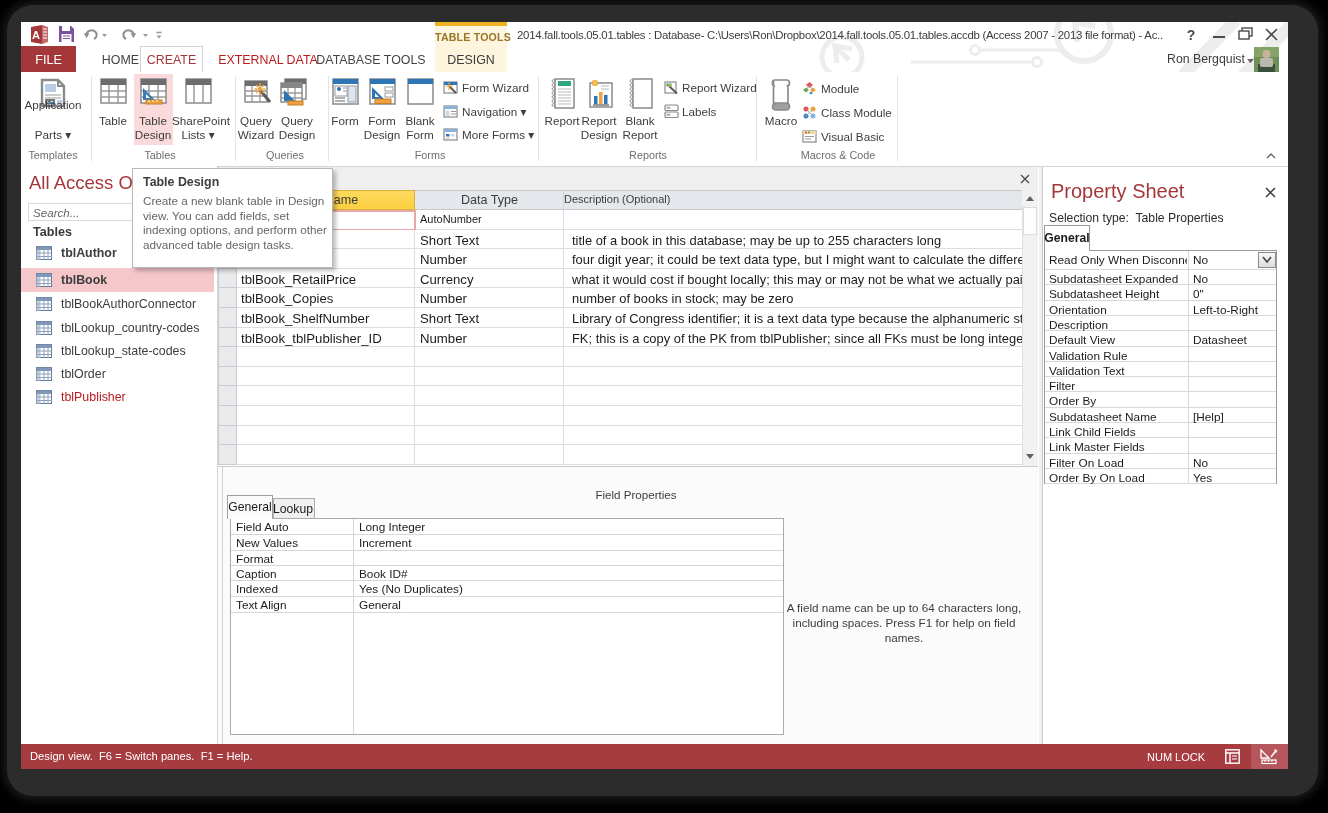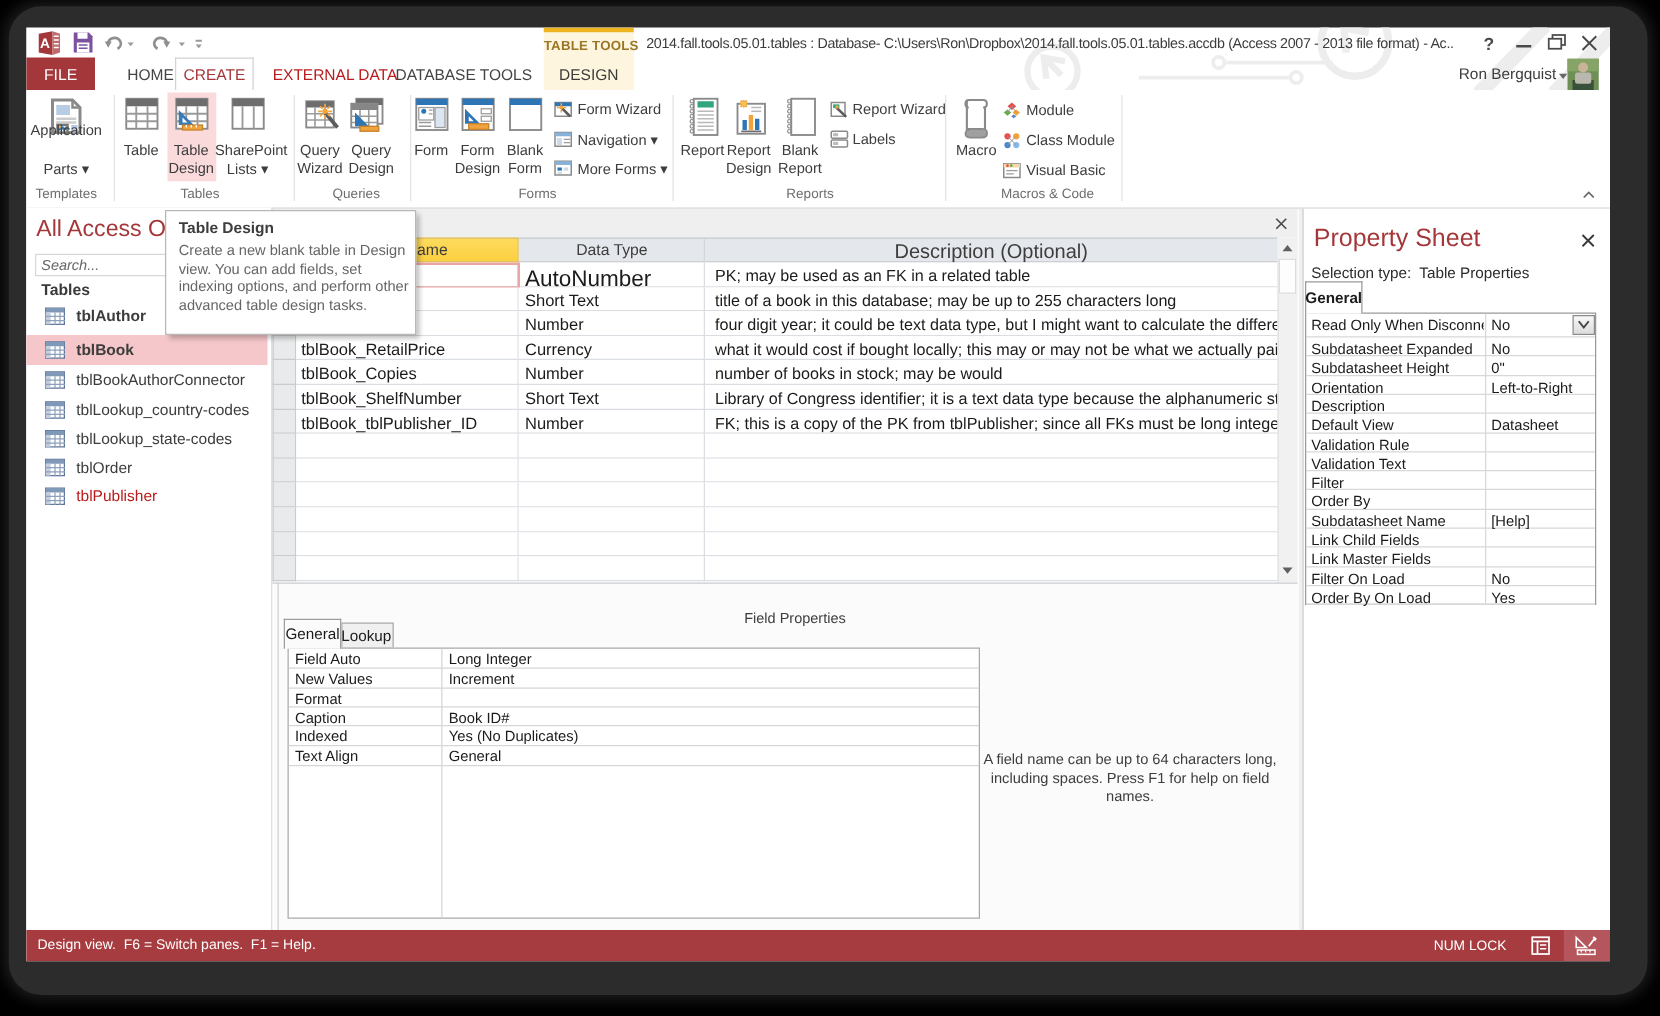--- a/index.html
+++ b/index.html
@@ -356,28 +356,27 @@
       <rect x="0.5" y="4" width="4" height="9.5" fill="#c3cfe0"></rect>
       <path d="M8 4 V14 M12 4 V14 M0 7 H16 M0 10.5 H16" stroke="#8fa0ba" stroke-width="1"></path>
     </svg>
     <div class="t" style="left:40px;top:368px;font-size:12.4px;font-weight:normal;color:#b91c1c">tblPublisher</div>
     <div style="left:197px;top:168px;width:19px;height:20px;background:#e9eaec;border:1px solid #c9cbcf;border-top:1px solid #9da0a5"></div>
     <div style="left:216px;top:168px;width:178px;height:20px;background:linear-gradient(#fedb5e,#fbcf40);border:1px solid #d9b13b"></div>
     <div class="t" style="left:216px;top:171px;width:178px;text-align:center;font-size:12.6px;color:#3d3d3d">Field Name</div>
     <div style="left:394px;top:168px;width:149px;height:20px;background:#e4e7eb;border-top:1px solid #c6c9cd;border-bottom:1px solid #c6c9cd;border-right:1px solid #d2d5d9"></div>
     <div class="t" style="left:394px;top:171px;width:149px;text-align:center;font-size:12.6px;color:#3d3d3d">Data Type</div>
     <div style="left:543px;top:168px;width:458px;height:20px;background:#e4e7eb;border-top:1px solid #c6c9cd;border-bottom:1px solid #c6c9cd"></div>
-    <div class="t" style="left:543px;top:171px;width:458px;text-align:center;font-size:16px;color:#3d3d3d">Description (Optional)</div>
+    <div class="t" style="left:543px;top:171px;width:458px;font-size:11px;color:#3d3d3d">Description (Optional)</div>
     <div style="left:197px;top:188px;width:19px;height:20px;background:#e9eaec;border:1px solid #c9cbcf;border-top:none"></div>
     <div style="left:216px;top:188px;width:178px;height:20px;background:#fff;border-bottom:1px solid #dadde1;border-right:1px solid #dadde1"></div>
     <div style="left:394px;top:188px;width:149px;height:20px;background:#fff;border-bottom:1px solid #dadde1;border-right:1px solid #dadde1"></div>
     <div style="left:543px;top:188px;width:458px;height:20px;background:#fff;border-bottom:1px solid #dadde1;overflow:hidden"></div>
     <div style="left:216px;top:188px;width:179px;height:21px;border:2px solid #e8a7a4"></div>
-    <div class="t" style="left:399px;top:191px;font-size:18px;color:#1b1b1b">AutoNumber</div>
-    <div class="t" style="left:551px;top:191px;width:450px;overflow:hidden;font-size:12.9px;color:#1b1b1b">PK; may be used as an FK in a related table</div>
+    <div class="t" style="left:399px;top:191px;font-size:11px;color:#1b1b1b">AutoNumber</div>
     <div style="left:197px;top:208px;width:19px;height:19px;background:#e9eaec;border:1px solid #c9cbcf;border-top:none"></div>
     <div style="left:216px;top:208px;width:178px;height:19px;background:#fff;border-bottom:1px solid #dadde1;border-right:1px solid #dadde1"></div>
     <div style="left:394px;top:208px;width:149px;height:19px;background:#fff;border-bottom:1px solid #dadde1;border-right:1px solid #dadde1"></div>
     <div style="left:543px;top:208px;width:458px;height:19px;background:#fff;border-bottom:1px solid #dadde1;overflow:hidden"></div>
     <div class="t" style="left:399px;top:211px;font-size:13.2px;color:#1b1b1b">Short Text</div>
     <div class="t" style="left:551px;top:211px;width:450px;overflow:hidden;font-size:12.9px;color:#1b1b1b">title of a book in this database; may be up to 255  characters long</div>
     <div style="left:197px;top:227px;width:19px;height:20px;background:#e9eaec;border:1px solid #c9cbcf;border-top:none"></div>
     <div style="left:216px;top:227px;width:178px;height:20px;background:#fff;border-bottom:1px solid #dadde1;border-right:1px solid #dadde1"></div>
     <div style="left:394px;top:227px;width:149px;height:20px;background:#fff;border-bottom:1px solid #dadde1;border-right:1px solid #dadde1"></div>
     <div style="left:543px;top:227px;width:458px;height:20px;background:#fff;border-bottom:1px solid #dadde1;overflow:hidden"></div>
@@ -389,21 +388,21 @@
     <div style="left:543px;top:247px;width:458px;height:19px;background:#fff;border-bottom:1px solid #dadde1;overflow:hidden"></div>
     <div class="t" style="left:220px;top:250px;font-size:13.2px;color:#1b1b1b">tblBook_RetailPrice</div>
     <div class="t" style="left:399px;top:250px;font-size:13.2px;color:#1b1b1b">Currency</div>
     <div class="t" style="left:551px;top:250px;width:450px;overflow:hidden;font-size:12.9px;color:#1b1b1b">what it would cost if bought locally; this may or may not be what we actually paid</div>
     <div style="left:197px;top:266px;width:19px;height:20px;background:#e9eaec;border:1px solid #c9cbcf;border-top:none"></div>
     <div style="left:216px;top:266px;width:178px;height:20px;background:#fff;border-bottom:1px solid #dadde1;border-right:1px solid #dadde1"></div>
     <div style="left:394px;top:266px;width:149px;height:20px;background:#fff;border-bottom:1px solid #dadde1;border-right:1px solid #dadde1"></div>
     <div style="left:543px;top:266px;width:458px;height:20px;background:#fff;border-bottom:1px solid #dadde1;overflow:hidden"></div>
     <div class="t" style="left:220px;top:269px;font-size:13.2px;color:#1b1b1b">tblBook_Copies</div>
     <div class="t" style="left:399px;top:269px;font-size:13.2px;color:#1b1b1b">Number</div>
-    <div class="t" style="left:551px;top:269px;width:450px;overflow:hidden;font-size:12.9px;color:#1b1b1b">number of books in stock; may be would</div>
+    <div class="t" style="left:551px;top:269px;width:450px;overflow:hidden;font-size:12.9px;color:#1b1b1b">number of books in stock; may be zero</div>
     <div style="left:197px;top:286px;width:19px;height:20px;background:#e9eaec;border:1px solid #c9cbcf;border-top:none"></div>
     <div style="left:216px;top:286px;width:178px;height:20px;background:#fff;border-bottom:1px solid #dadde1;border-right:1px solid #dadde1"></div>
     <div style="left:394px;top:286px;width:149px;height:20px;background:#fff;border-bottom:1px solid #dadde1;border-right:1px solid #dadde1"></div>
     <div style="left:543px;top:286px;width:458px;height:20px;background:#fff;border-bottom:1px solid #dadde1;overflow:hidden"></div>
     <div class="t" style="left:220px;top:289px;font-size:13.2px;color:#1b1b1b">tblBook_ShelfNumber</div>
     <div class="t" style="left:399px;top:289px;font-size:13.2px;color:#1b1b1b">Short Text</div>
     <div class="t" style="left:551px;top:289px;width:450px;overflow:hidden;font-size:12.9px;color:#1b1b1b">Library of Congress identifier; it is a text data type because the alphanumeric string</div>
     <div style="left:197px;top:306px;width:19px;height:19px;background:#e9eaec;border:1px solid #c9cbcf;border-top:none"></div>
     <div style="left:216px;top:306px;width:178px;height:19px;background:#fff;border-bottom:1px solid #dadde1;border-right:1px solid #dadde1"></div>
     <div style="left:394px;top:306px;width:149px;height:19px;background:#fff;border-bottom:1px solid #dadde1;border-right:1px solid #dadde1"></div>

